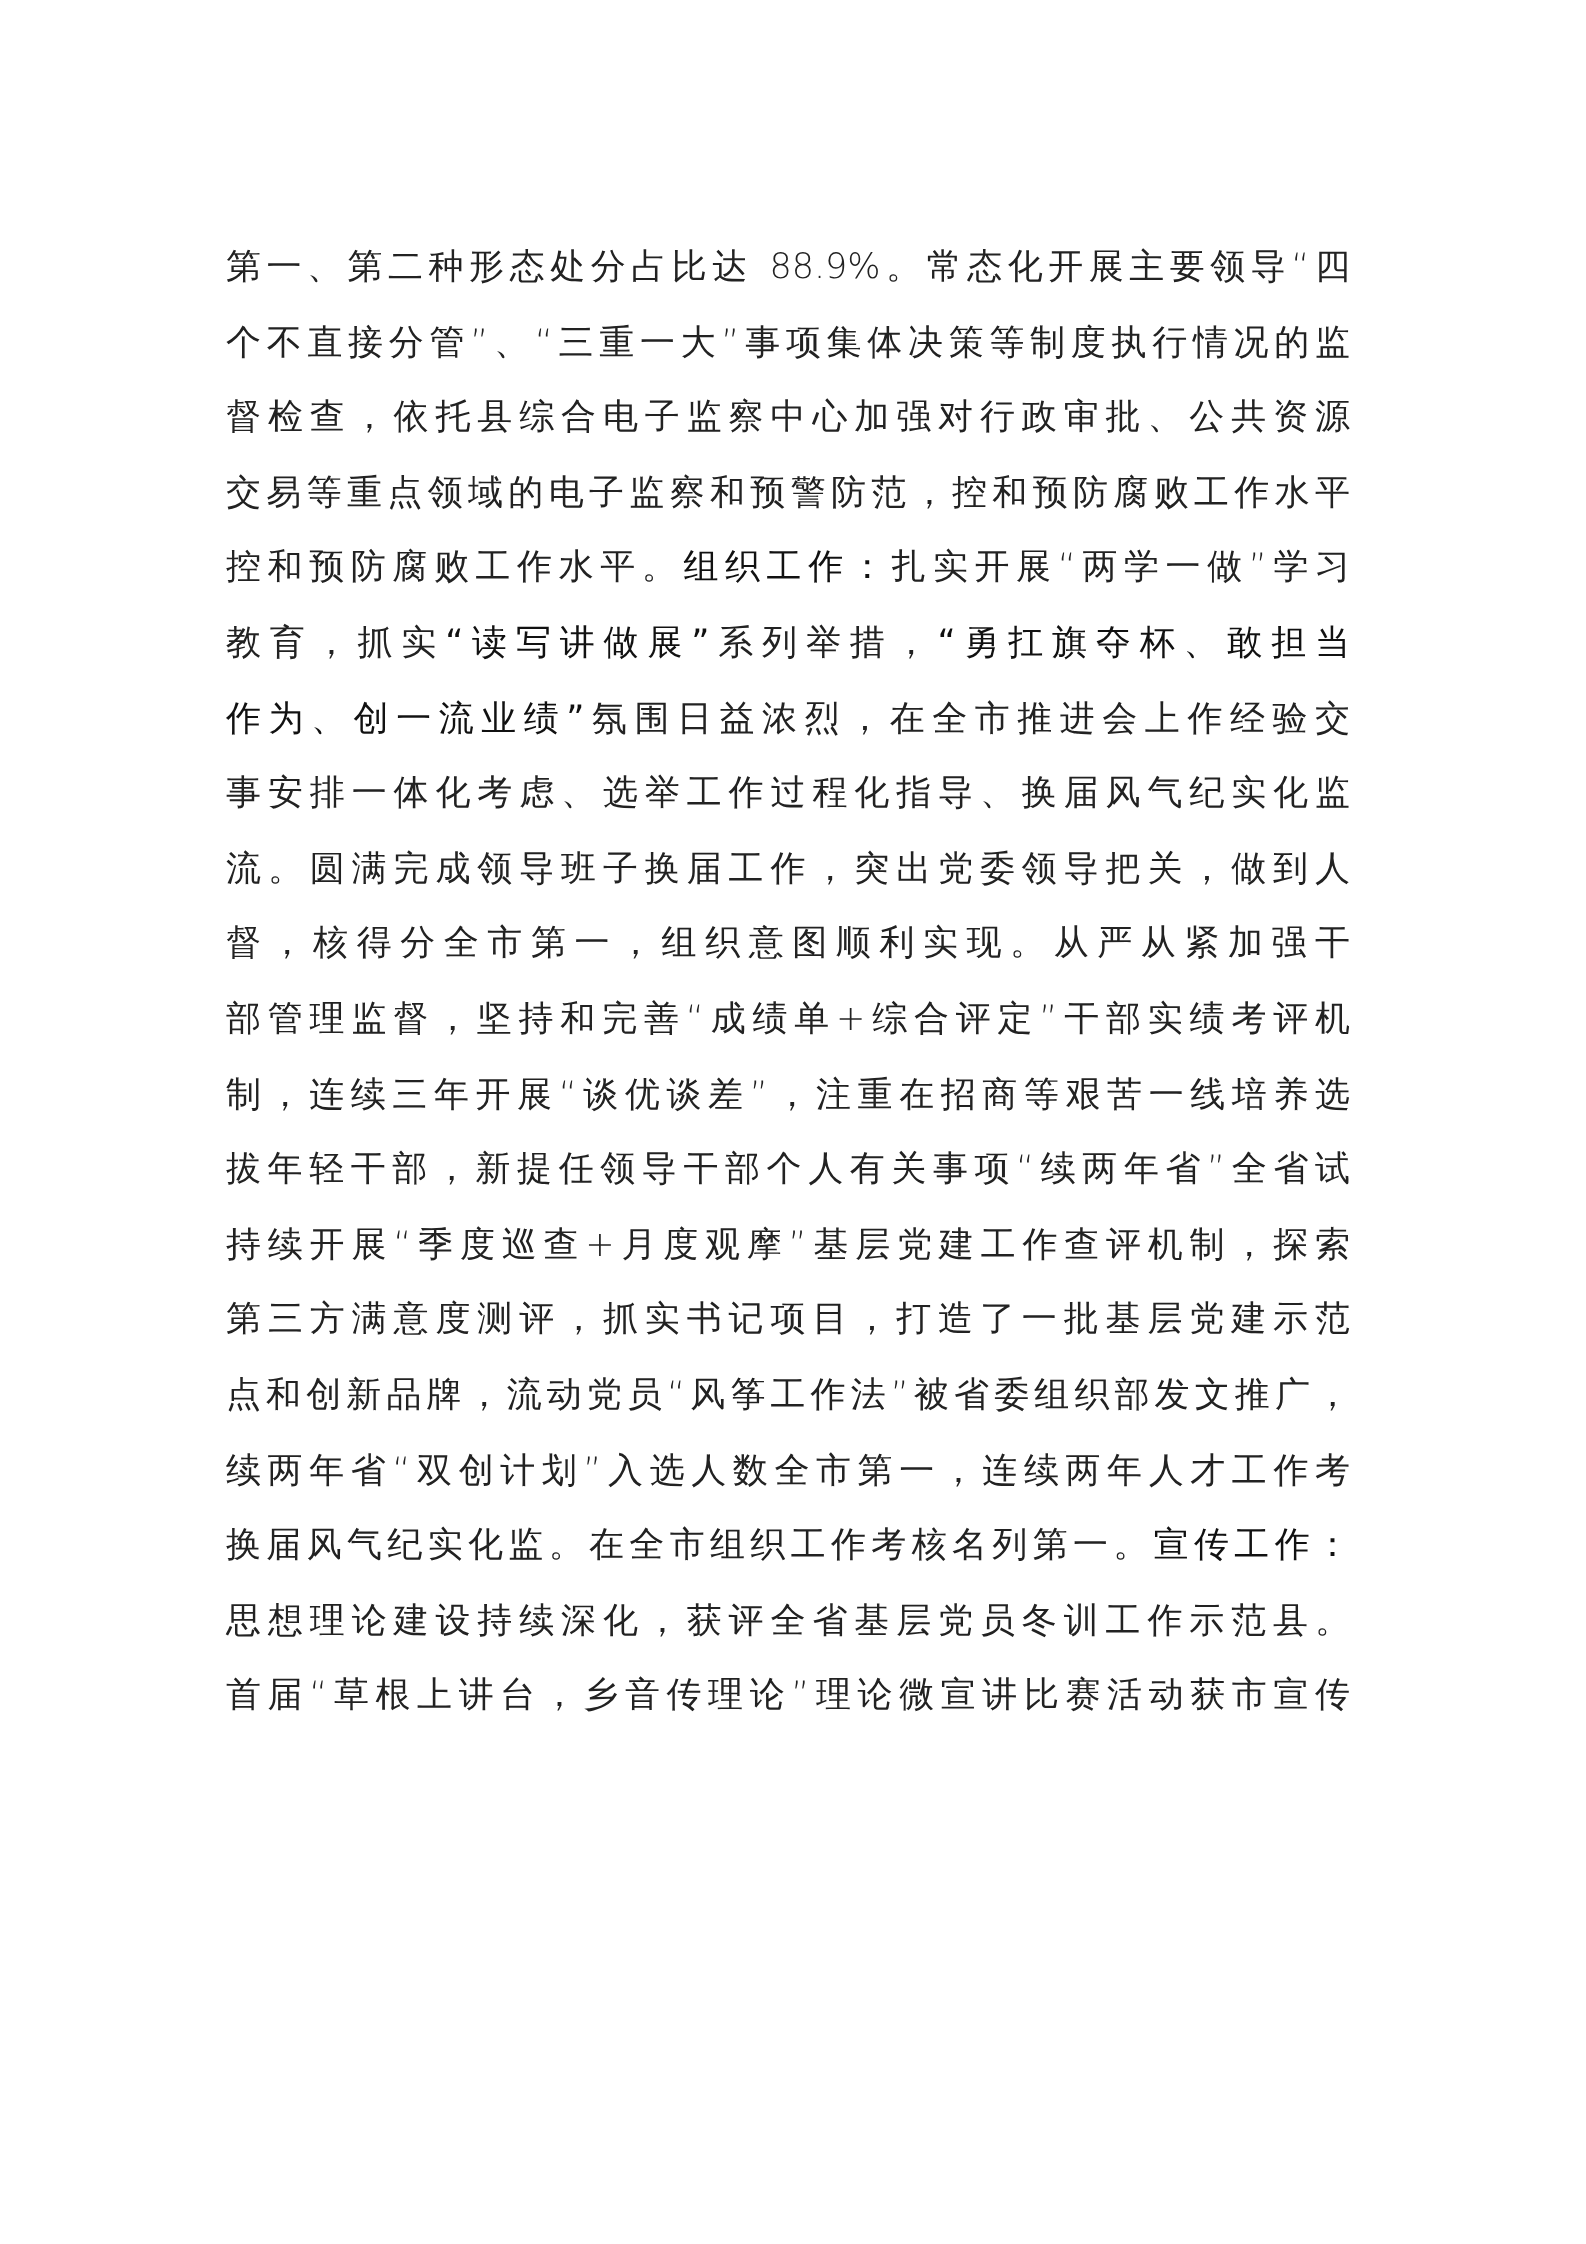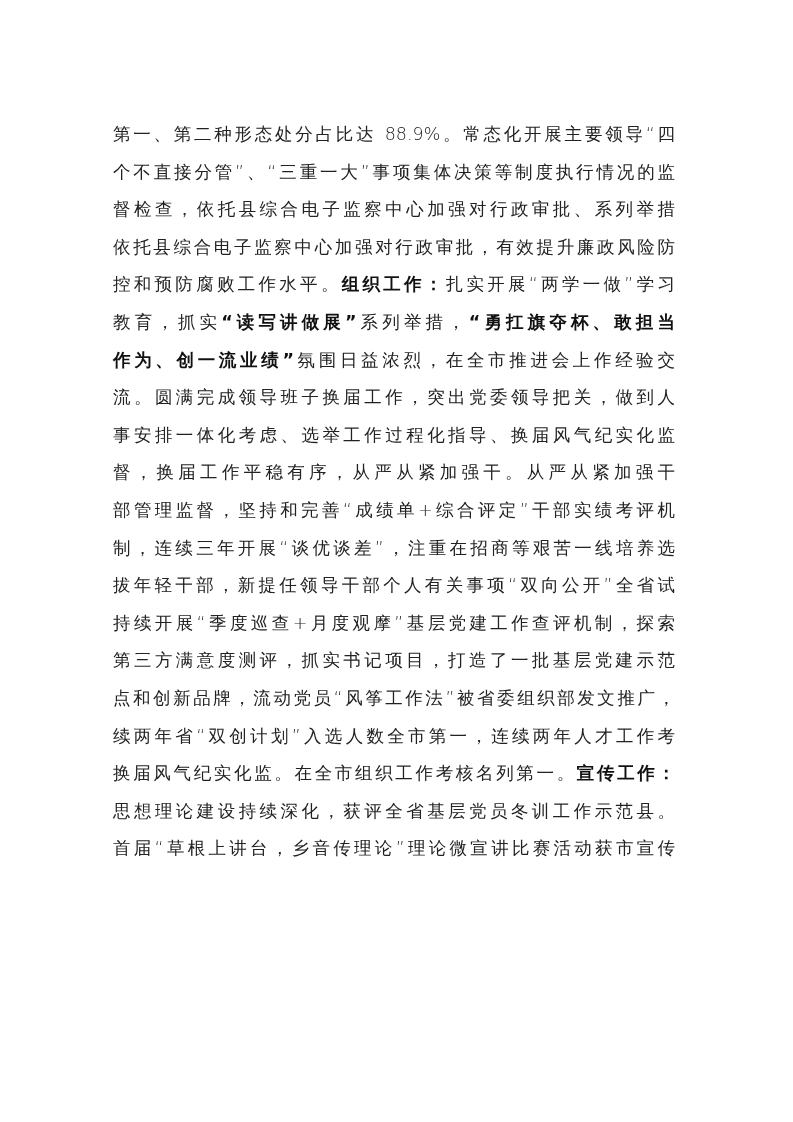--- a/index.html
+++ b/index.html
@@ -33,43 +33,43 @@
     line-height: 37.6px;
     font-size: 17.5px;
     text-align: justify;
     text-align-last: justify;
     white-space: nowrap;
     font-weight: 300;
     color: #222;
   }
   .seg { }
   .seg.bold {
-    font-weight: 700;
+    font-weight: 400;
     color: #111;
     font-family: "DejaVu Sans", sans-serif;
   }
 </style>
 </head>
 <body>
 
 <div class="page">
   <div class="body-text" id="body-text">
       <span class="line"><span class="seg">第一、第二种形态处分占比达 88.9%。常态化开展主要领导“四</span></span>
       <span class="line"><span class="seg">个不直接分管”、“三重一大”事项集体决策等制度执行情况的监</span></span>
-      <span class="line"><span class="seg">督检查，依托县综合电子监察中心加强对行政审批、系列举措</span></span>
-      <span class="line"><span class="seg">依托县综合电子监察中心加强对行政审批，有效提升廉政风险防</span></span>
+      <span class="line"><span class="seg">督检查，依托县综合电子监察中心加强对行政审批、公共资源</span></span>
+      <span class="line"><span class="seg">交易等重点领域的电子监察和预警防范，控和预防腐败工作水平</span></span>
       <span class="line"><span class="seg">控和预防腐败工作水平。</span><span class="seg bold">组织工作：</span><span class="seg">扎实开展“两学一做”学习</span></span>
       <span class="line"><span class="seg">教育，抓实</span><span class="seg bold">“读写讲做展”</span><span class="seg">系列举措，</span><span class="seg bold">“勇扛旗夺杯、敢担当</span></span>
       <span class="line"><span class="seg bold">作为、创一流业绩”</span><span class="seg">氛围日益浓烈，在全市推进会上作经验交</span></span>
+      <span class="line"><span class="seg">事安排一体化考虑、选举工作过程化指导、换届风气纪实化监</span></span>
       <span class="line"><span class="seg">流。圆满完成领导班子换届工作，突出党委领导把关，做到人</span></span>
-      <span class="line"><span class="seg">事安排一体化考虑、选举工作过程化指导、换届风气纪实化监</span></span>
-      <span class="line"><span class="seg">督，换届工作平稳有序，从严从紧加强干。从严从紧加强干</span></span>
+      <span class="line"><span class="seg">督，核得分全市第一，组织意图顺利实现。从严从紧加强干</span></span>
       <span class="line"><span class="seg">部管理监督，坚持和完善“成绩单+综合评定”干部实绩考评机</span></span>
       <span class="line"><span class="seg">制，连续三年开展“谈优谈差”，注重在招商等艰苦一线培养选</span></span>
-      <span class="line"><span class="seg">拔年轻干部，新提任领导干部个人有关事项“双向公开”全省试</span></span>
+      <span class="line"><span class="seg">拔年轻干部，新提任领导干部个人有关事项“续两年省”全省试</span></span>
       <span class="line"><span class="seg">持续开展“季度巡查+月度观摩”基层党建工作查评机制，探索</span></span>
       <span class="line"><span class="seg">第三方满意度测评，抓实书记项目，打造了一批基层党建示范</span></span>
       <span class="line"><span class="seg">点和创新品牌，流动党员“风筝工作法”被省委组织部发文推广，</span></span>
       <span class="line"><span class="seg">续两年省“双创计划”入选人数全市第一，连续两年人才工作考</span></span>
       <span class="line"><span class="seg">换届风气纪实化监。在全市组织工作考核名列第一。</span><span class="seg bold">宣传工作：</span></span>
       <span class="line"><span class="seg">思想理论建设持续深化，获评全省基层党员冬训工作示范县。</span></span>
       <span class="line"><span class="seg">首届“草根上讲台，乡音传理论”理论微宣讲比赛活动获市宣传</span></span>
     </div>
 </div>
 

